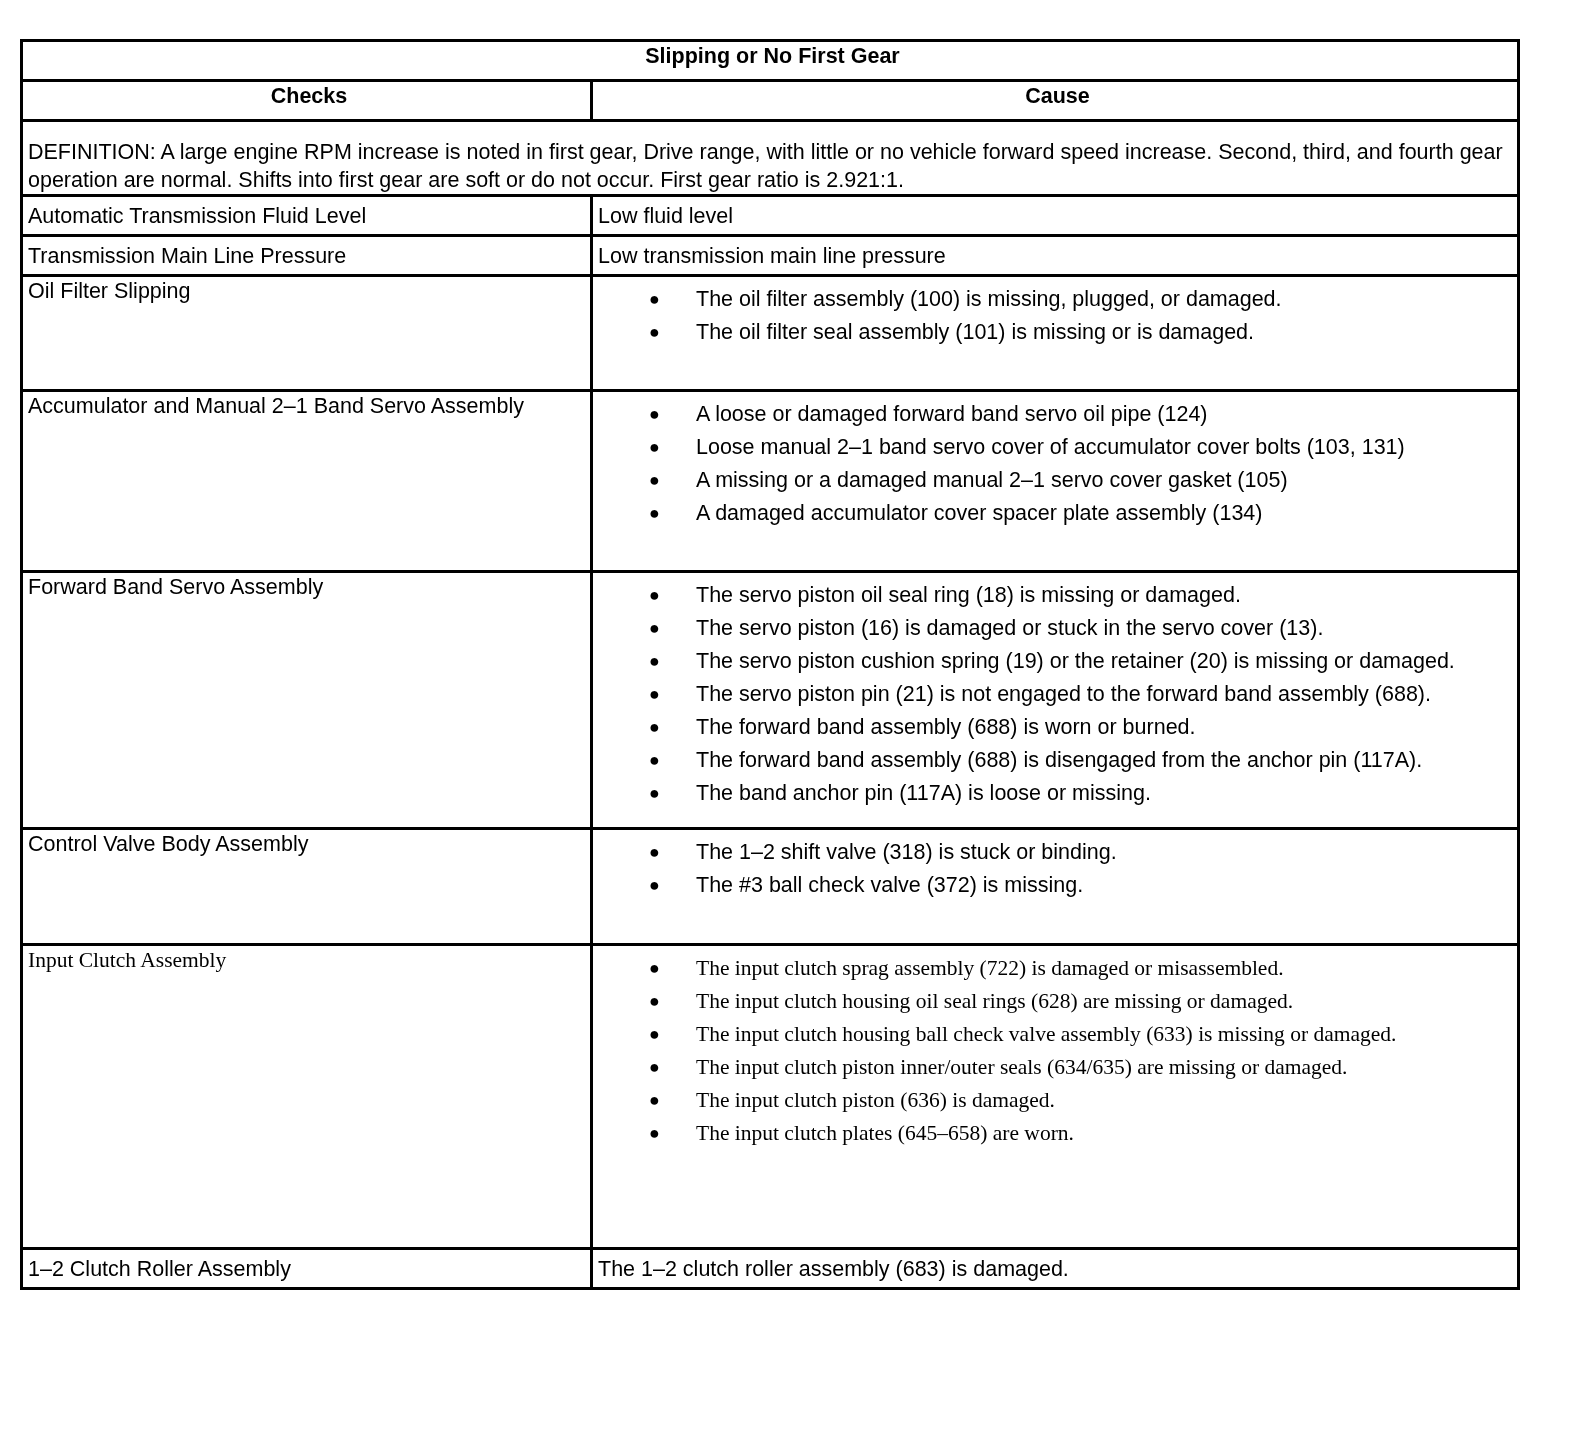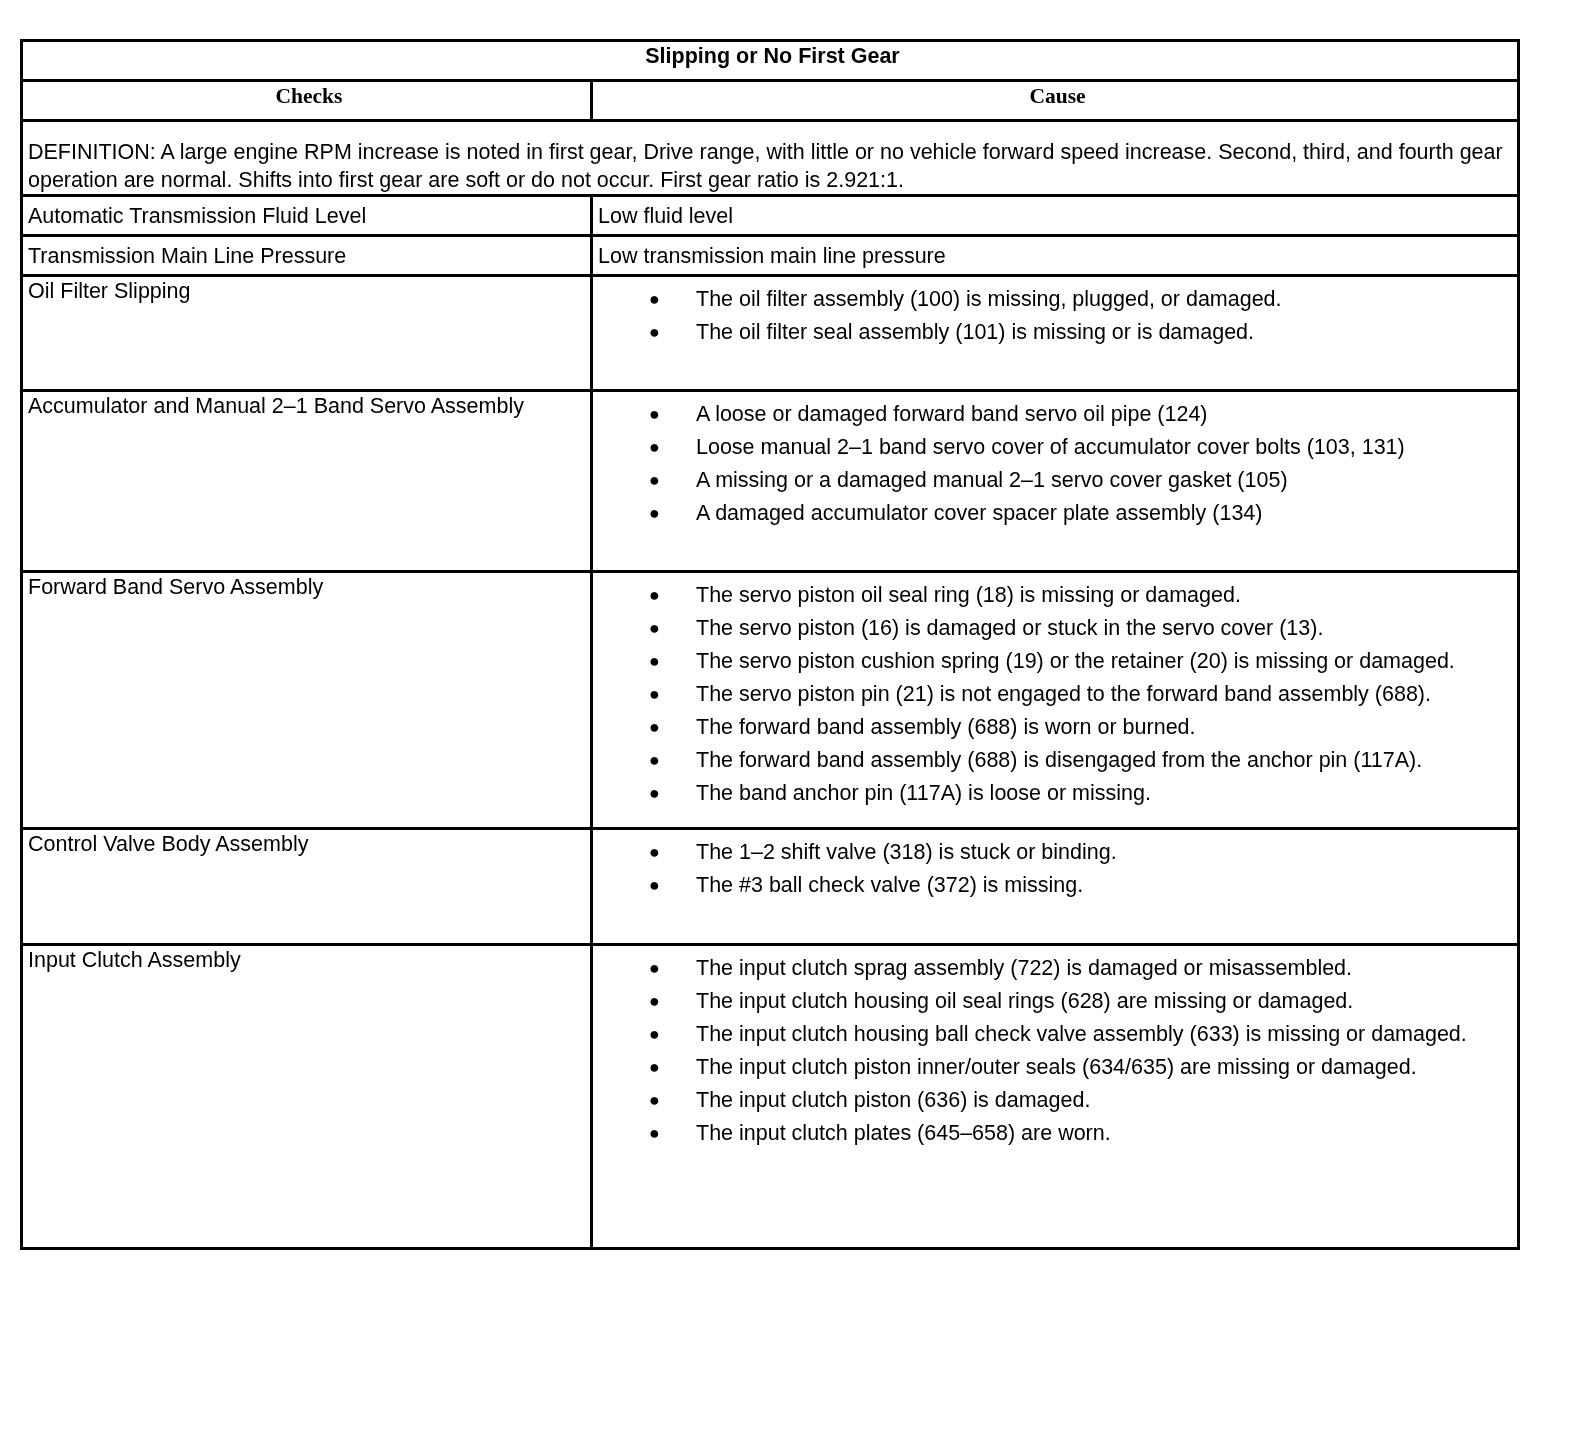--- a/index.html
+++ b/index.html
@@ -12,30 +12,30 @@
   }
   table.diag td, table.diag th {
     border: 3px solid #000;
     vertical-align: top;
     padding: 0 0 0 5px;
   }
   col.c1 { width: 570px; }
   col.c2 { width: 927px; }
   th.title, th.colhead { font-weight: bold; text-align: center; vertical-align: middle; }
   tr.r-title { height: 40px; }
-  tr.r-head { height: 40px; font-family: Liberation Serif, serif; }
+  tr.r-head { height: 40px; }
   tr.r-def { height: 68px; }
   tr.r-def td { vertical-align: middle; padding-top: 16px; line-height: 28px; }
   tr.r-single { height: 40px; }
   tr.r-single td { vertical-align: middle; }
   tr.r-oil { height: 115px; }
   tr.r-acc { height: 181px; }
   tr.r-fwd { height: 257px; }
   tr.r-cvb { height: 116px; }
-  tr.r-inp { height: 304px; }
+  tr.r-inp { height: 304px; font-family: Liberation Serif, serif; }
   td.check { padding-top: 4px; }
   tr.r-single td.check { padding-top: 0; }
   ul.causes { list-style: none; margin: 8px 0 0 0; padding: 0; }
   ul.causes li { position: relative; padding-left: 98px; padding-right: 10px; margin-bottom: 5px; line-height: 28px; }
   ul.causes li .bullet { position: absolute; left: 51px; top: 0; font-size: 18px; }
 </style>
 </head>
 <body>
 
 <table class="diag">
@@ -118,14 +118,18 @@
         <li><span class="bullet">●</span><span>The input clutch sprag assembly (722) is damaged or misassembled.</span></li>
         <li><span class="bullet">●</span><span>The input clutch housing oil seal rings (628) are missing or damaged.</span></li>
         <li><span class="bullet">●</span><span>The input clutch housing ball check valve assembly (633) is missing or damaged.</span></li>
         <li><span class="bullet">●</span><span>The input clutch piston inner/outer seals (634/635) are missing or damaged.</span></li>
         <li><span class="bullet">●</span><span>The input clutch piston (636) is damaged.</span></li>
         <li><span class="bullet">●</span><span>The input clutch plates (645–658) are worn.</span></li>
       </ul>
     </td>
   </tr>
 
+  <tr class="r-single">
+    <td class="check">1–2 Clutch Roller Assembly</td>
+    <td>The 1–2 clutch roller assembly (683) is damaged.</td>
+  </tr>
 </tbody>
   </table>
 
 </body></html>

